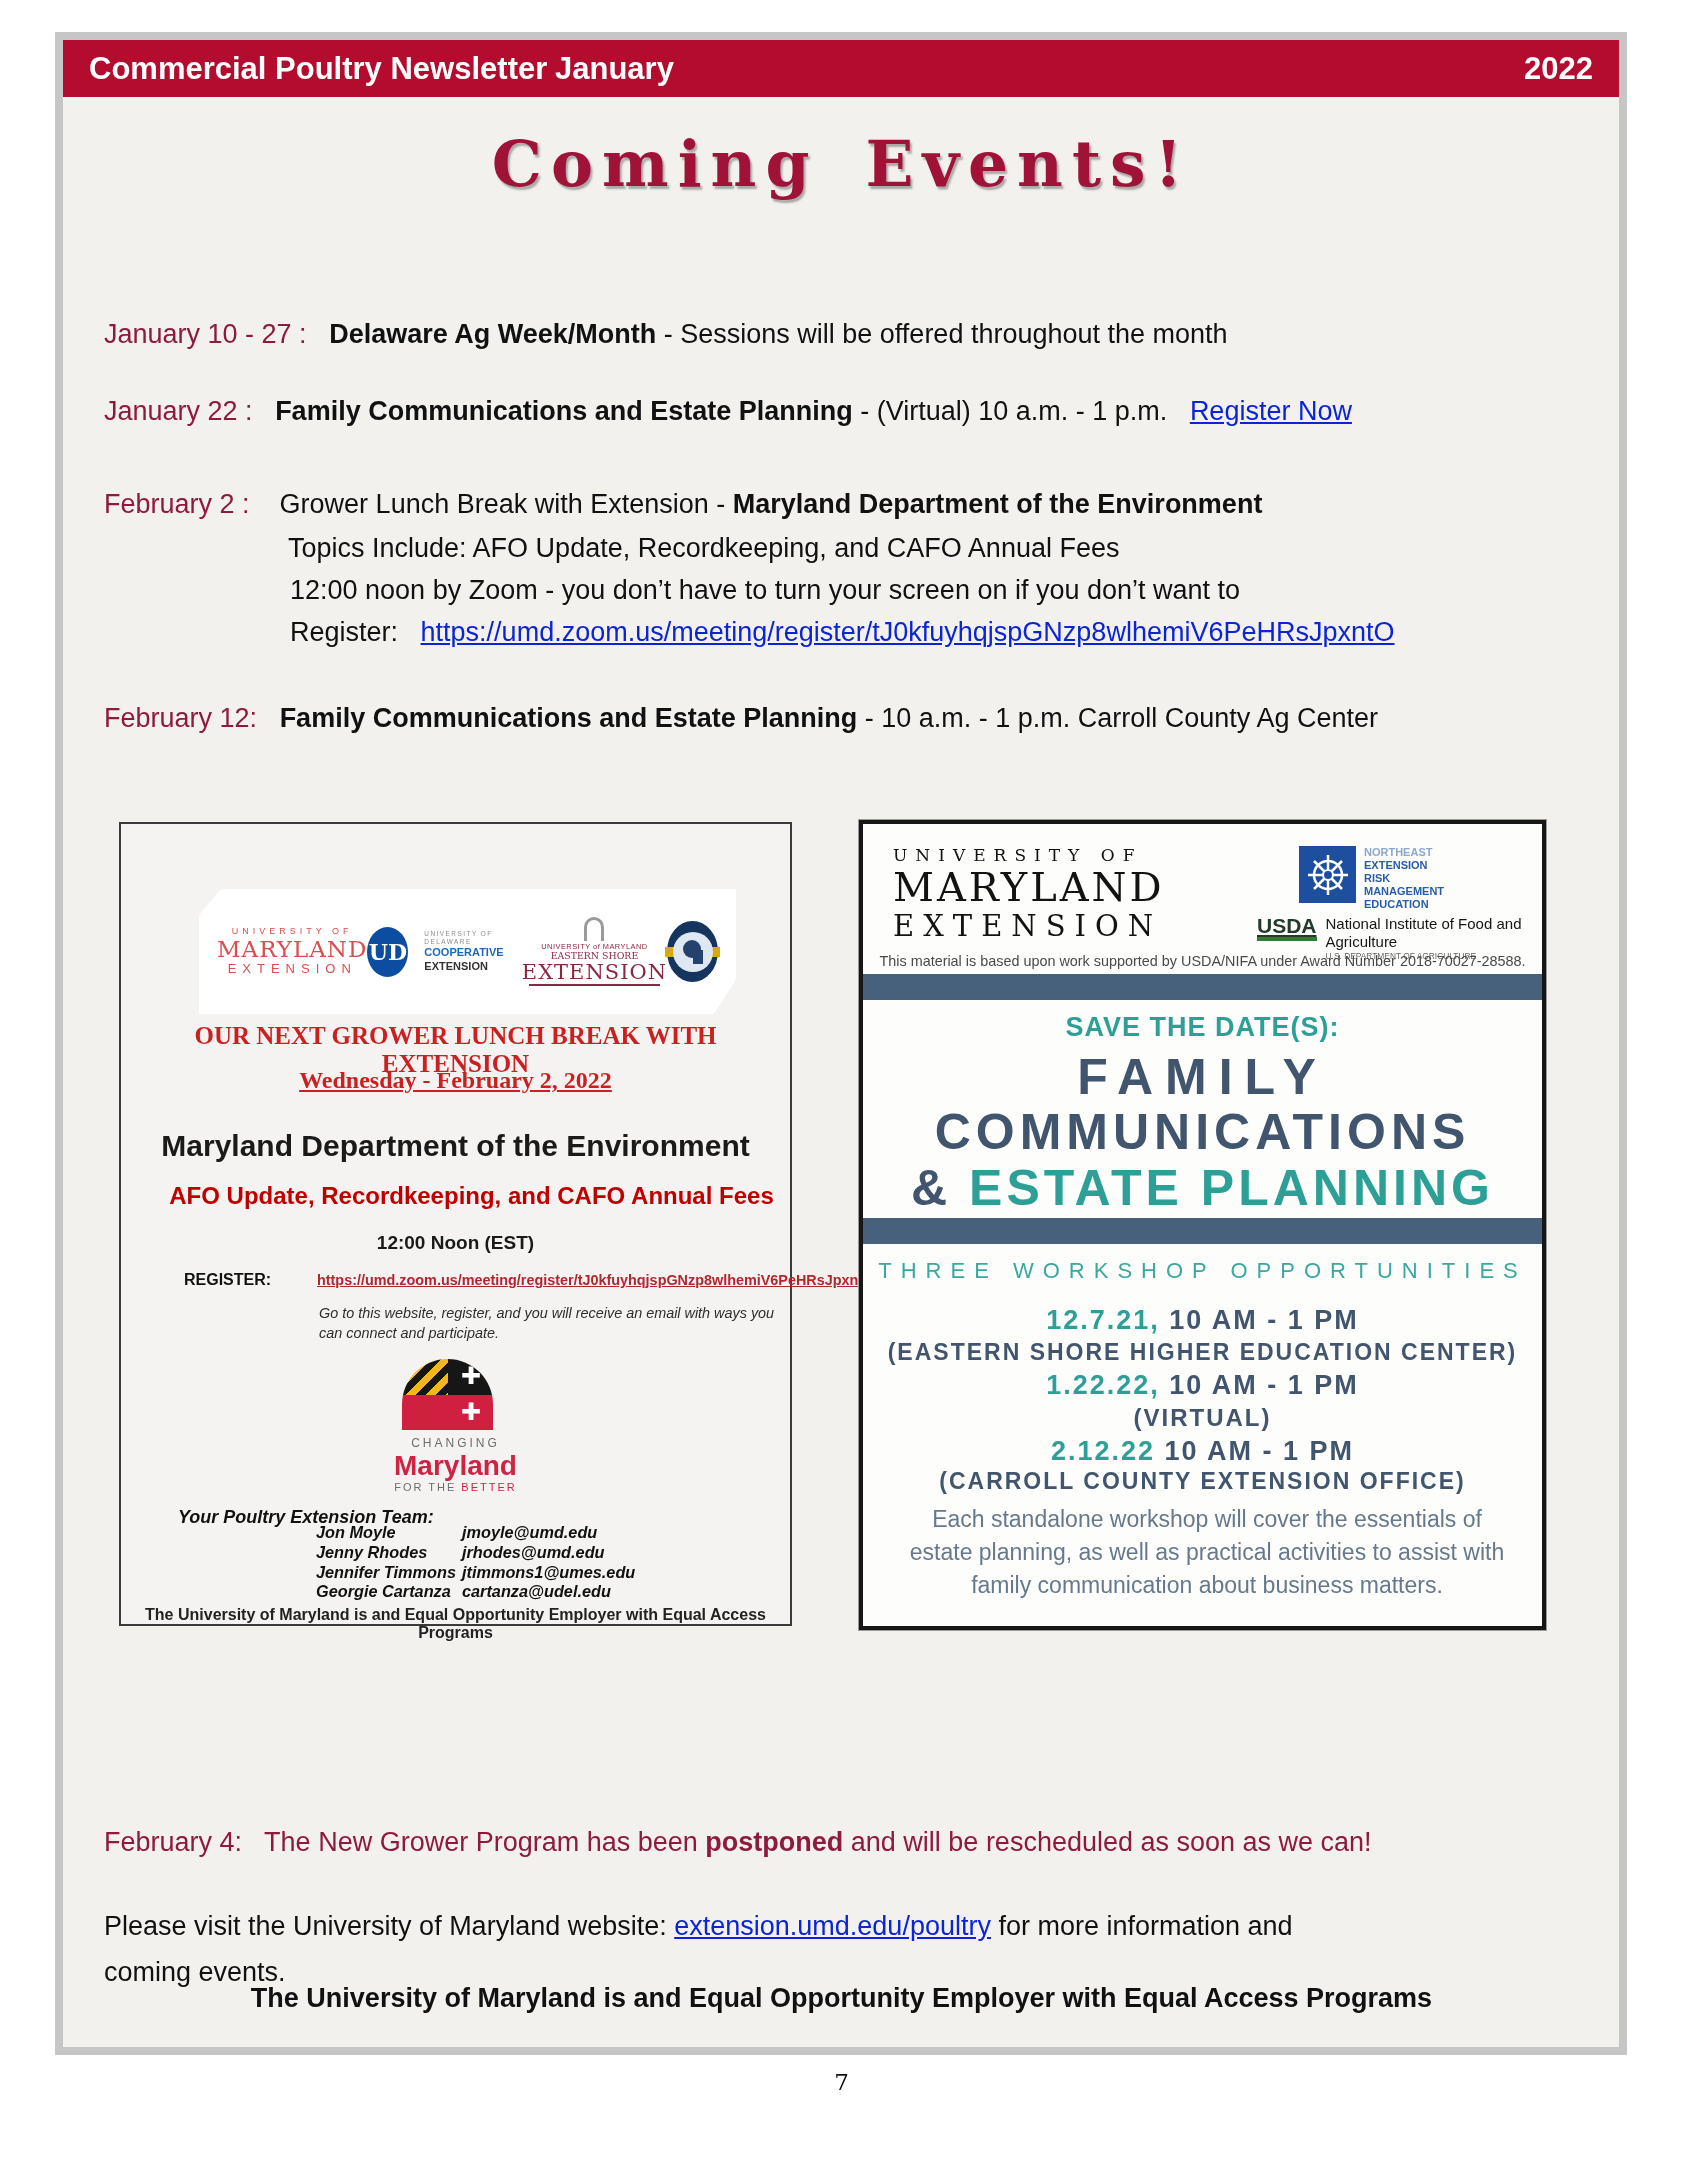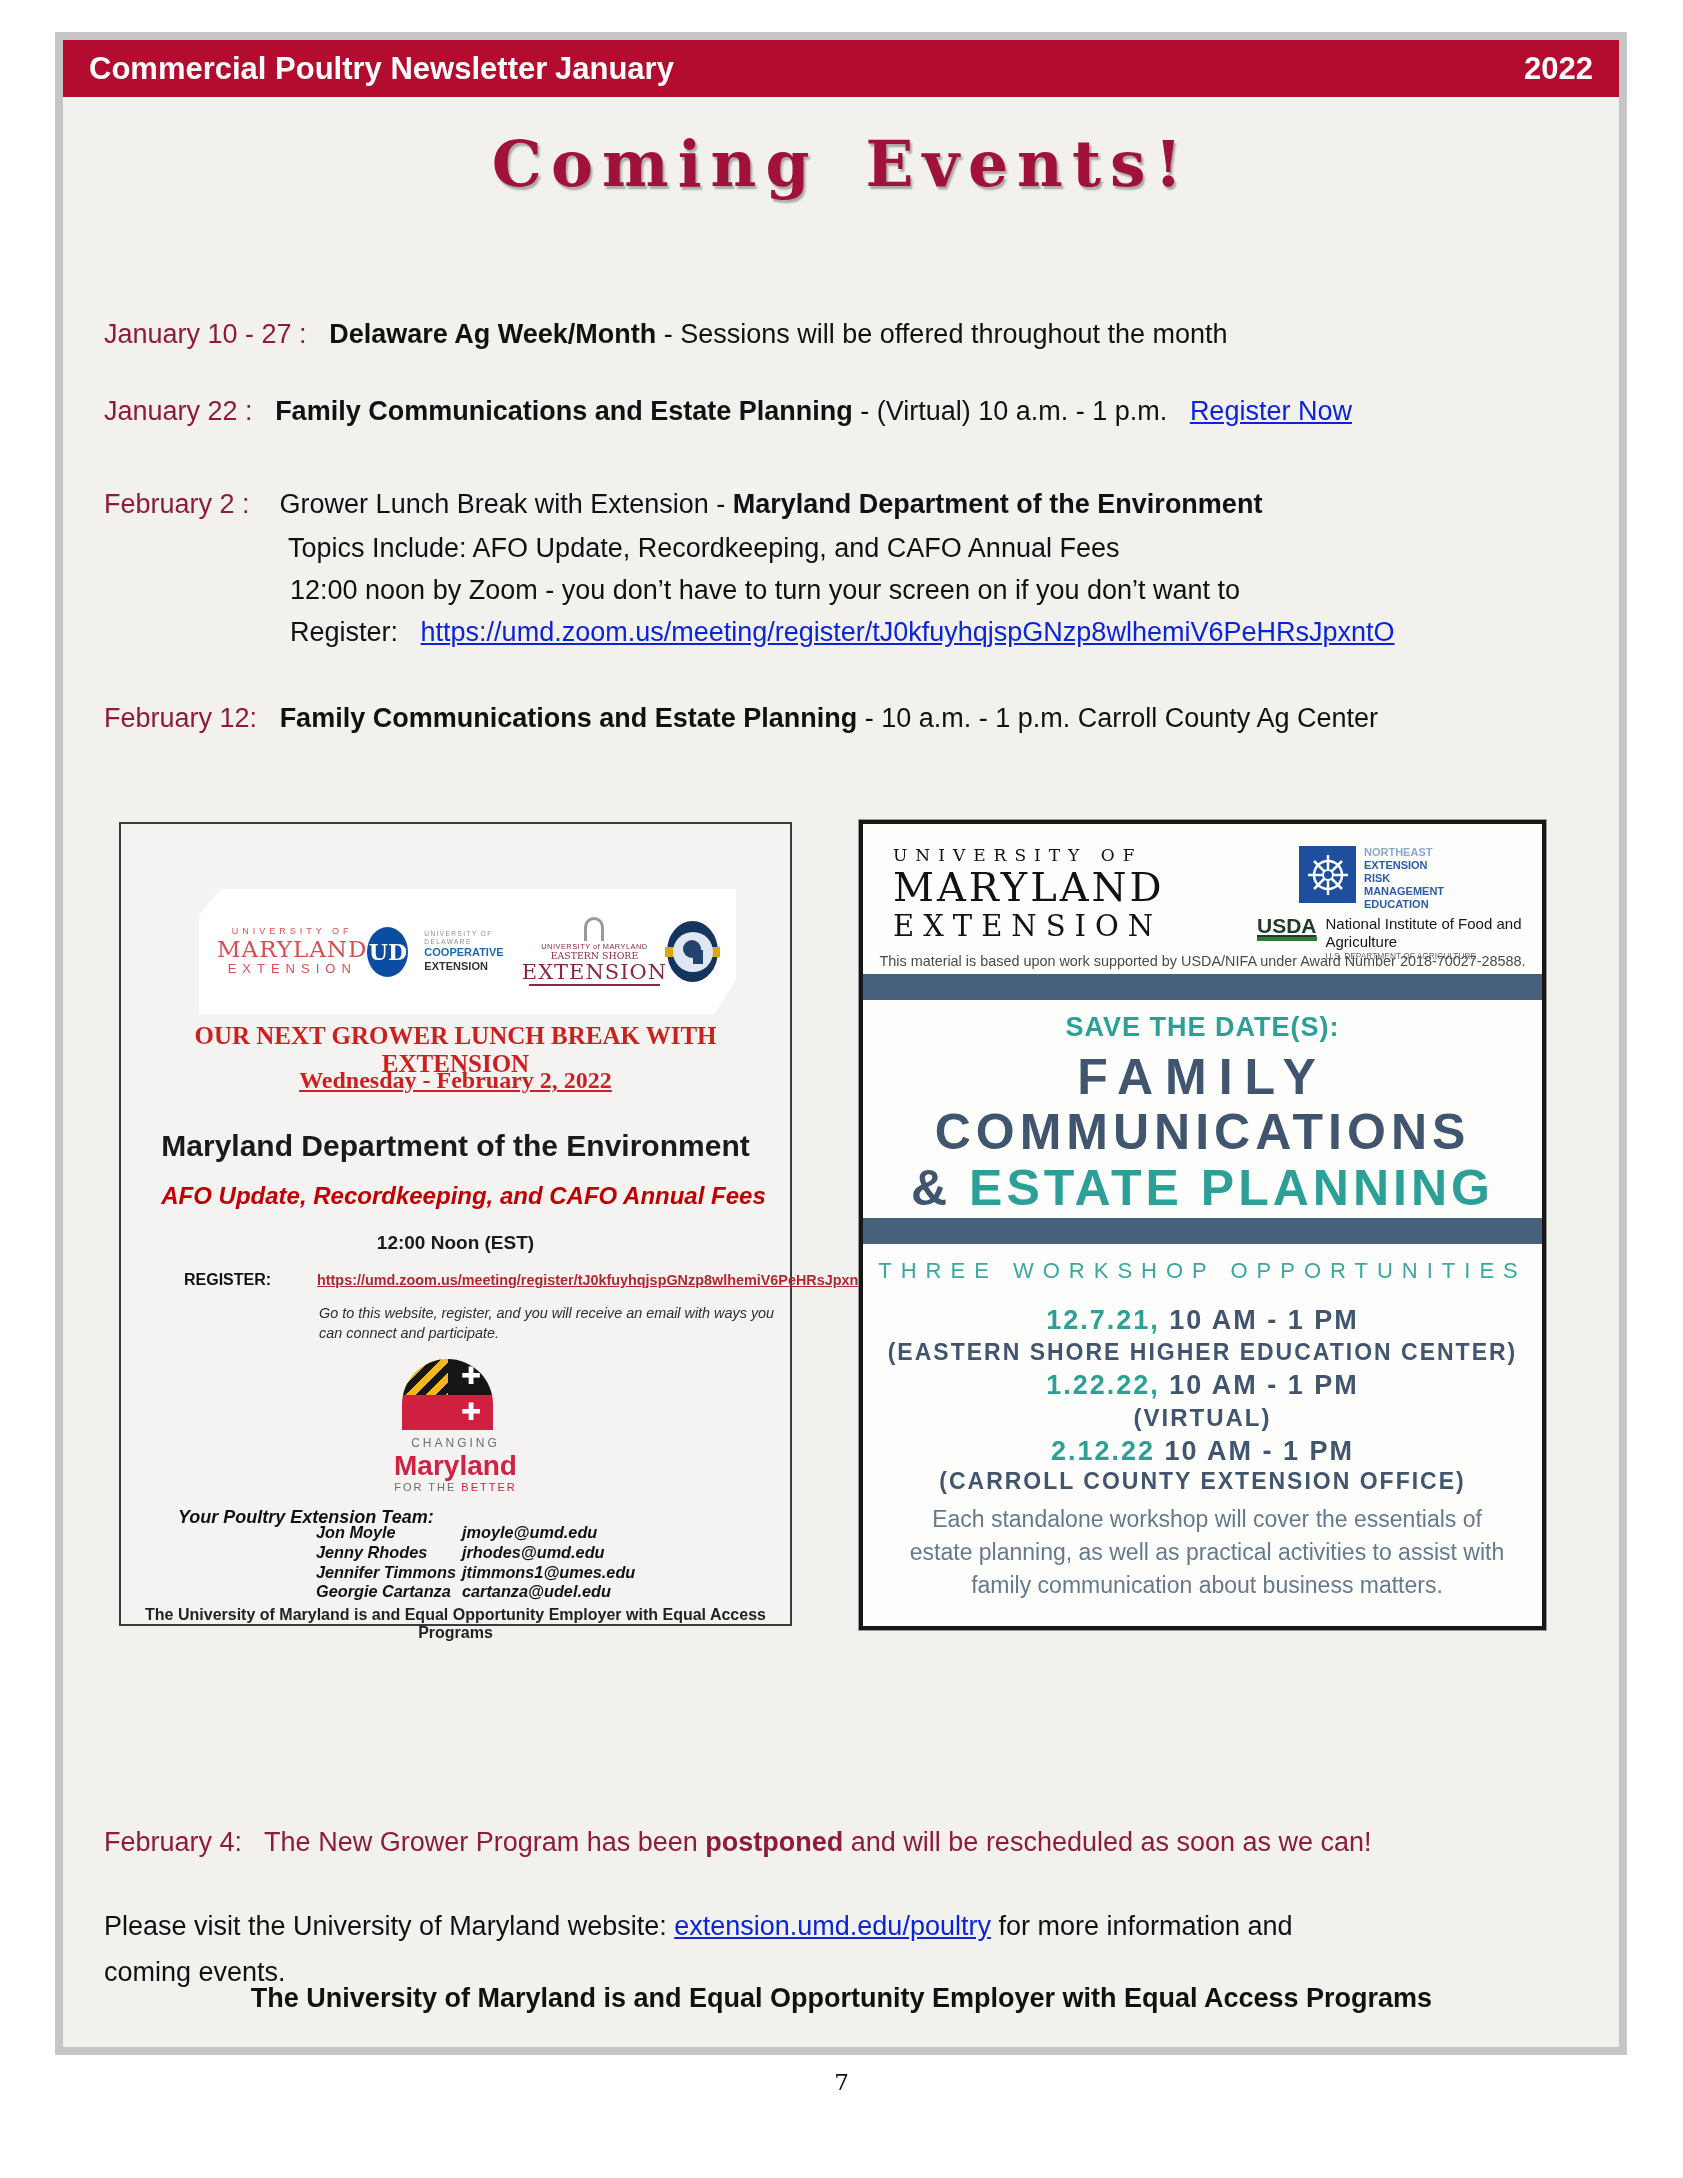--- a/index.html
+++ b/index.html
@@ -63,22 +63,22 @@
   .dca .b2 { position:absolute; left:20px; top:18px; width:10px; height:14px; background:#24426e; }
   .dca .tab { position:absolute; top:26px; width:9px; height:10px; background:#d8a912; }
   .dca .tl { left:-2px; } .dca .tr { right:-2px; }
   .flyL .hline { position:absolute; left:0; top:198px; width:100%; text-align:center;
                  font-family:"Liberation Serif",serif; font-weight:bold; font-size:25px; color:#cc1f1f; }
   .flyL .dline { position:absolute; left:0; top:243px; width:100%; text-align:center;
                  font-family:"Liberation Serif",serif; font-weight:bold; font-size:24px;
                  color:#cc1f1f; text-decoration:underline; }
   .flyL .org   { position:absolute; left:0; top:305px; width:100%; text-align:center;
                  font-weight:bold; font-size:30px; color:#1a1a1a; }
-  .flyL .topics{ position:absolute; left:8px; top:358px; width:100%; text-align:center;
-                 font-weight:bold; font-size:24px; color:#c00000;font-style:italic; }
+  .flyL .topics{ position:absolute; left:16px; top:358px; width:100%; text-align:center;
+                 font-weight:bold; font-size:24px; color:#c00000; }
   .flyL .time  { position:absolute; left:0; top:408px; width:100%; text-align:center;
                  font-weight:bold; font-size:19px; color:#1a1a1a; }
   .flyL .reglabel { position:absolute; left:63px; top:447px; font-weight:bold; font-size:16px; }
   .flyL .reglink  { position:absolute; left:196px; top:448px; font-weight:bold; font-size:14.4px;
                     color:#b0272d; text-decoration:underline; cursor:pointer; }
   .flyL .regnote  { position:absolute; left:198px; top:479px; width:475px; font-style:italic;
                     font-size:14.4px; line-height:20px; color:#2e2e2e; }
   .flag { position:absolute; left:281px; top:535px; width:91px; height:71px;
           border-radius:46px 46px 0 0; overflow:hidden; }
   .flag div { position:absolute; width:46px; height:36px; color:#fff; font-size:24px;

